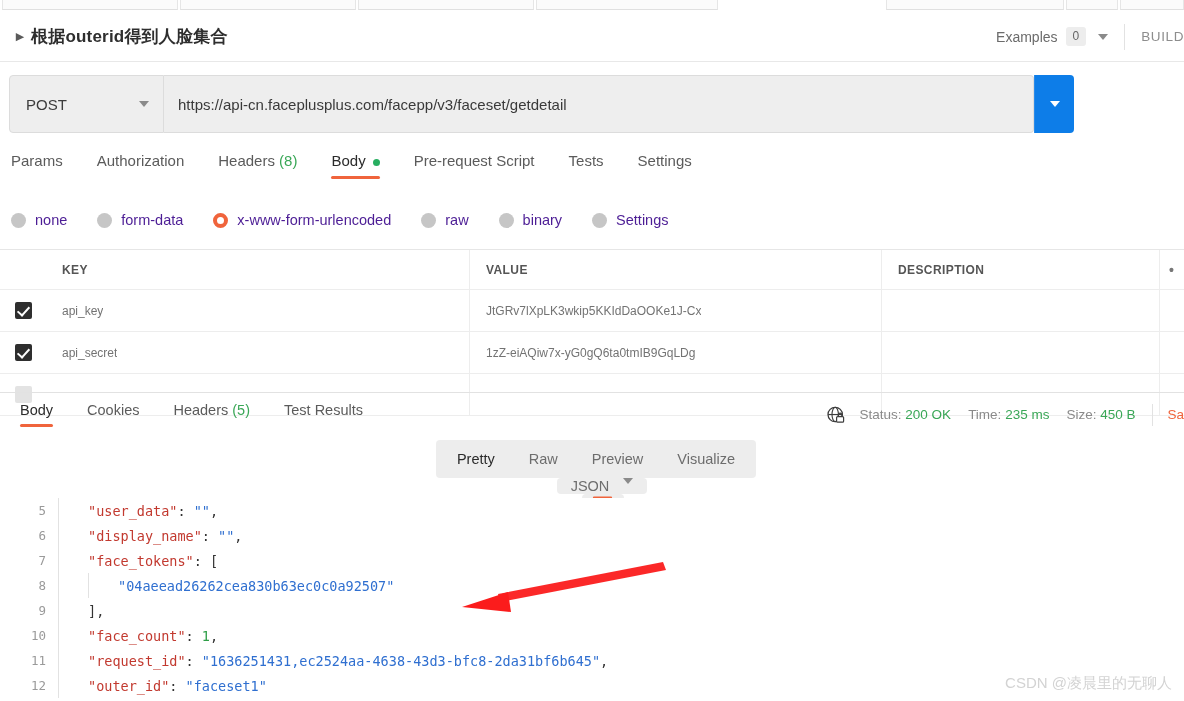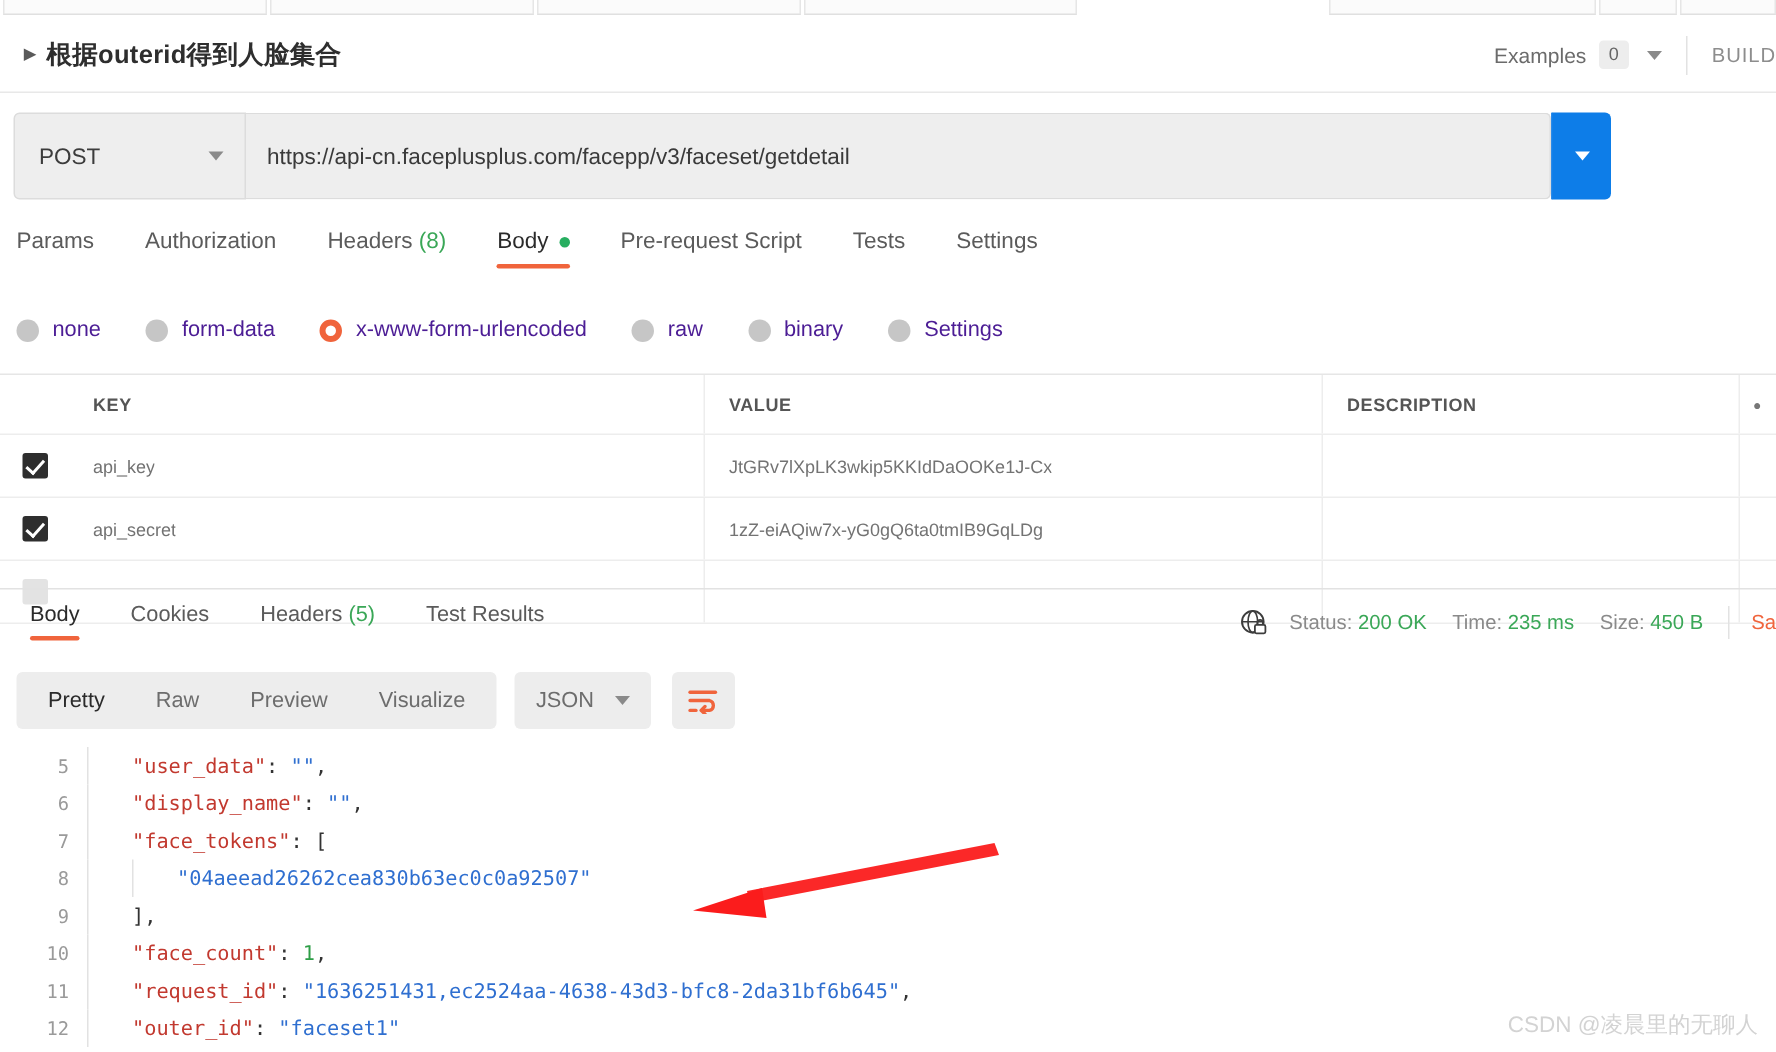--- a/index.html
+++ b/index.html
@@ -173,33 +173,33 @@
   }
   .resp-meta .grp { margin-right: 17px; white-space: nowrap; }
   .resp-meta .val { color: #3aa757; }
   .globe-lock { margin-right: 14px; display: flex; align-items: center; }
   .save-resp { color: #f0643c; font-size: 13.5px; white-space: nowrap; }
   .sdiv { width: 1px; height: 22px; background: #e2e2e2; margin: 0 14px 0 0; }
 
   
   .view-bar {
     position: absolute; top: 440px; left: 11px; width: 1170px; height: 54px;
-    display: flex; align-items: center;
+    display: flex; align-items: center; flex-direction: column;
   }
   .seg {
     background: #ededed; border-radius: 4px; display: flex; align-items: center;
     height: 38px; padding: 0 4px;
   }
   .seg .item {
     font-size: 14.5px; color: #6d6d6d; padding: 0 17px; line-height: 38px; cursor: pointer;
   }
   .seg .item.active { color: #2b2b2b; }
   .fmt-seg {
     margin-left: 12px; background: #ededed; border-radius: 4px; height: 38px;
-    display: flex; align-items: center; padding: 0 14px; cursor: pointer;
+    display: flex; padding: 0 14px; cursor: pointer;
   }
   .fmt-seg .flabel { font-size: 14.5px; color: #6d6d6d; margin-right: 14px; }
   .fmt-seg .fcaret {
     width: 0; height: 0; border-left: 5px solid transparent;
     border-right: 5px solid transparent; border-top: 6px solid #8a8a8a;
   }
   .wrap-btn {
     margin-left: 14px; width: 42px; height: 38px; background: #ededed; border-radius: 4px;
     display: flex; align-items: center; justify-content: center; cursor: pointer;
   }

